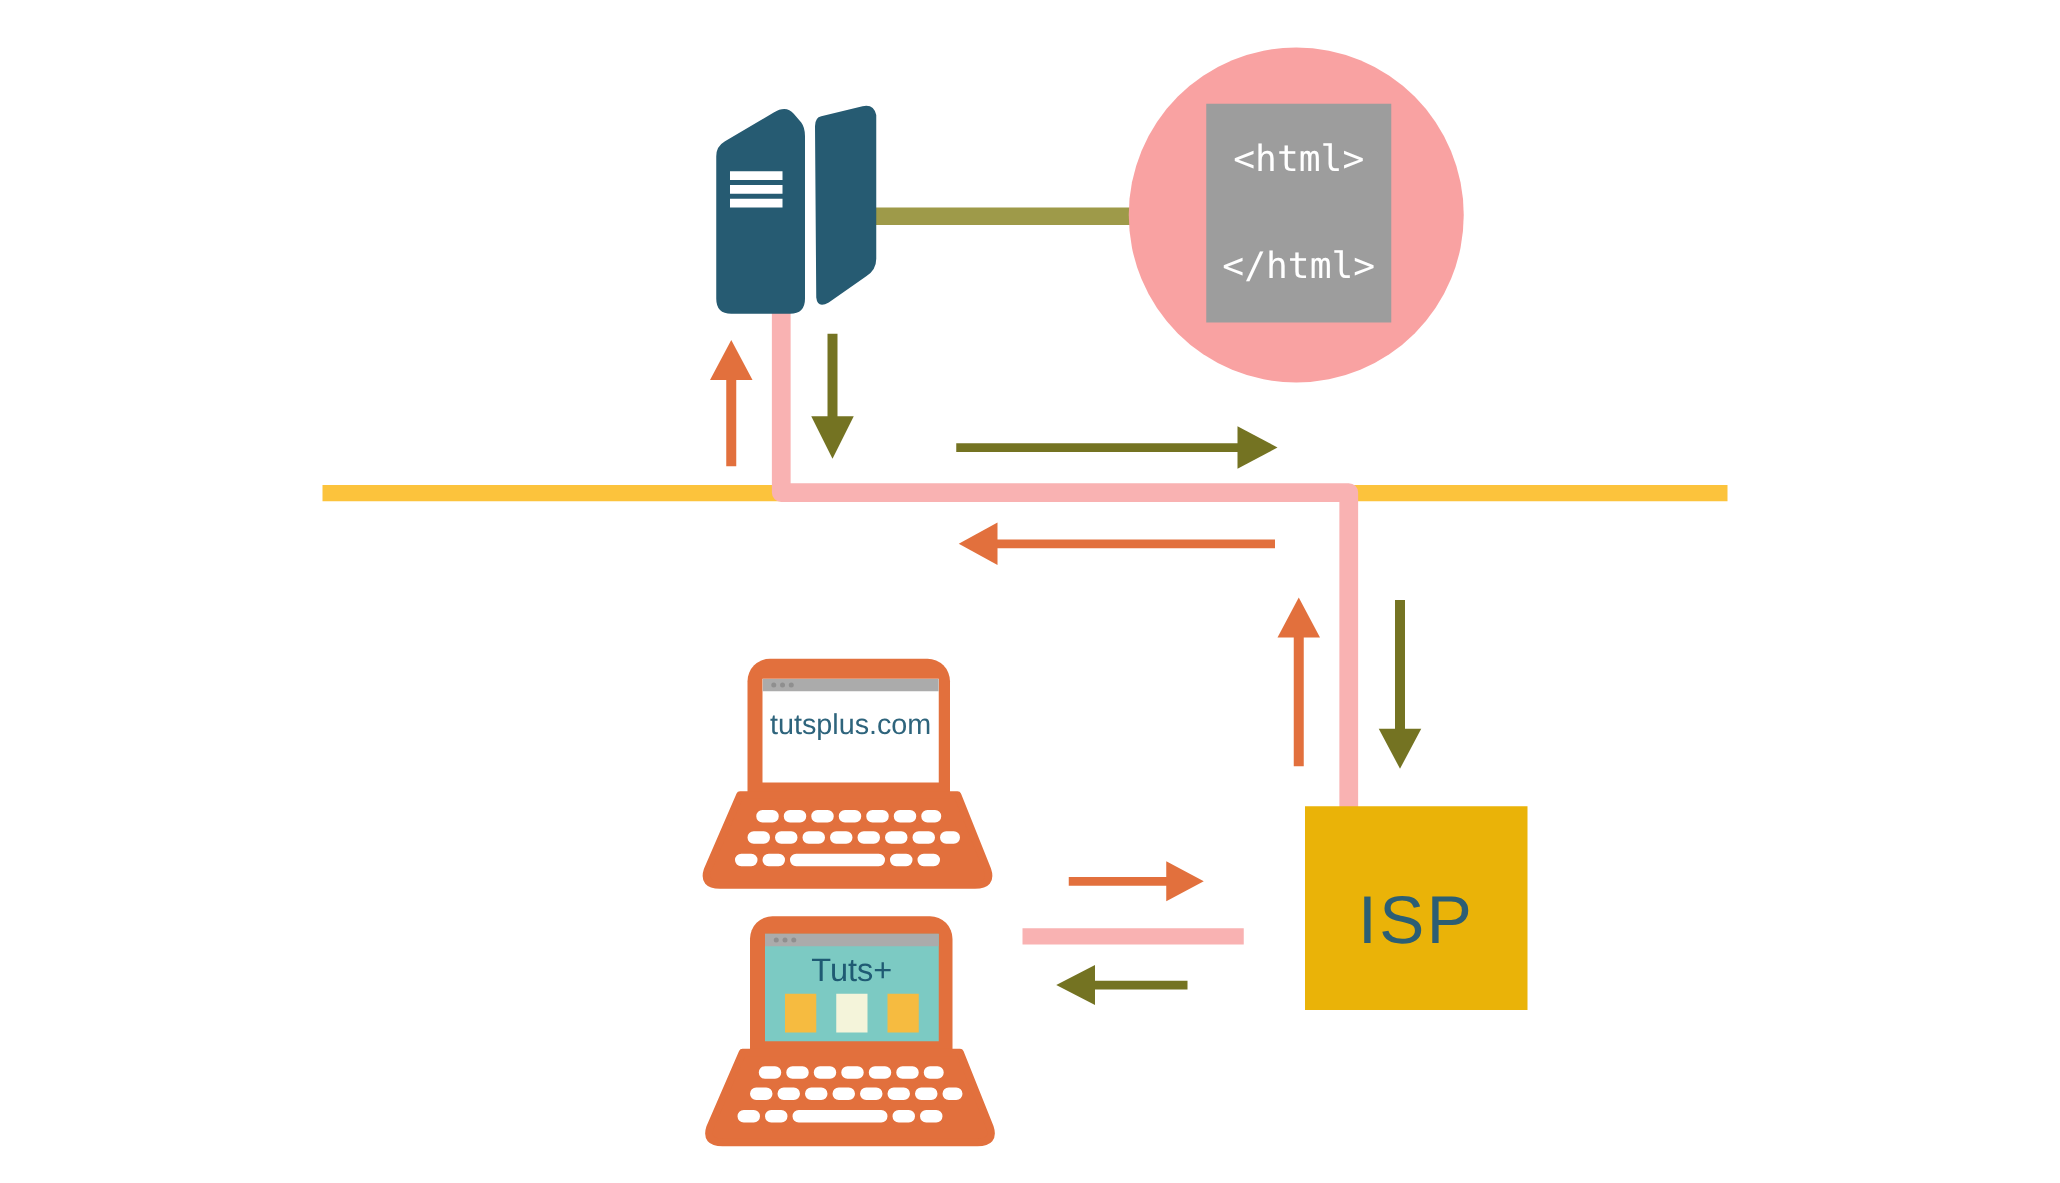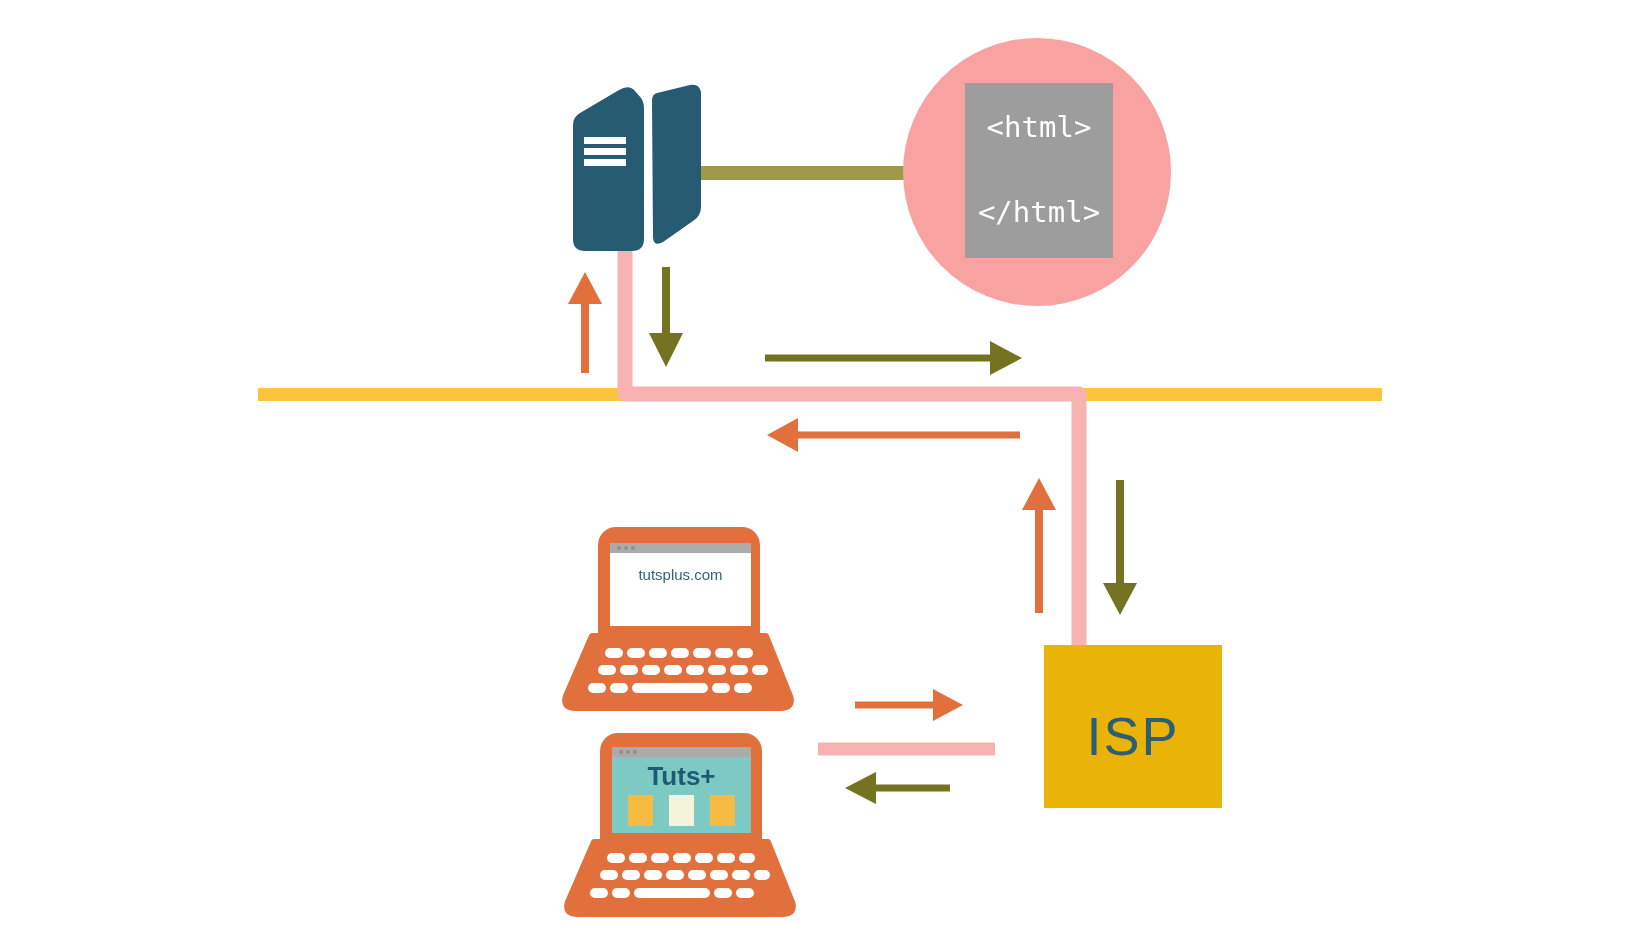--- a/index.html
+++ b/index.html
@@ -32,24 +32,24 @@
     font-size:54px;font-weight:300;color:#2c5e74;letter-spacing:2px;margin-top:18px;
   }
 
   
   .bezel{background:#e2703d;border-radius:18px 18px 6px 6px;z-index:3;}
   .screen{background:#ffffff;z-index:4;overflow:hidden;}
   .screen.teal{background:#7ccac3;}
   .browser-bar{height:10px;background:#ababab;display:flex;align-items:center;padding-left:7px;gap:3px;}
   .dot{width:4px;height:4px;border-radius:50%;background:#8f8f8f;}
   .site-label{
-    text-align:center;color:#2e647c;font-size:15px;margin-top:13px;
+    text-align:center;color:#2e647c;font-size:23px;margin-top:13px;
   }
   .tuts-label{
-    text-align:center;color:#1f5a73;font-size:26px;font-weight:700;margin-top:4px;
+    text-align:center;color:#1f5a73;font-size:26px;font-weight:400;margin-top:4px;
   }
   .square-row{display:flex;justify-content:center;gap:16px;margin-top:3px;}
   .sq{width:25px;height:31px;}
   .sq.y{background:#f6bb40;}
   .sq.c{background:#f4f4da;}
 </style>
 </head>
 <body>
 
 <div id="canvas">

